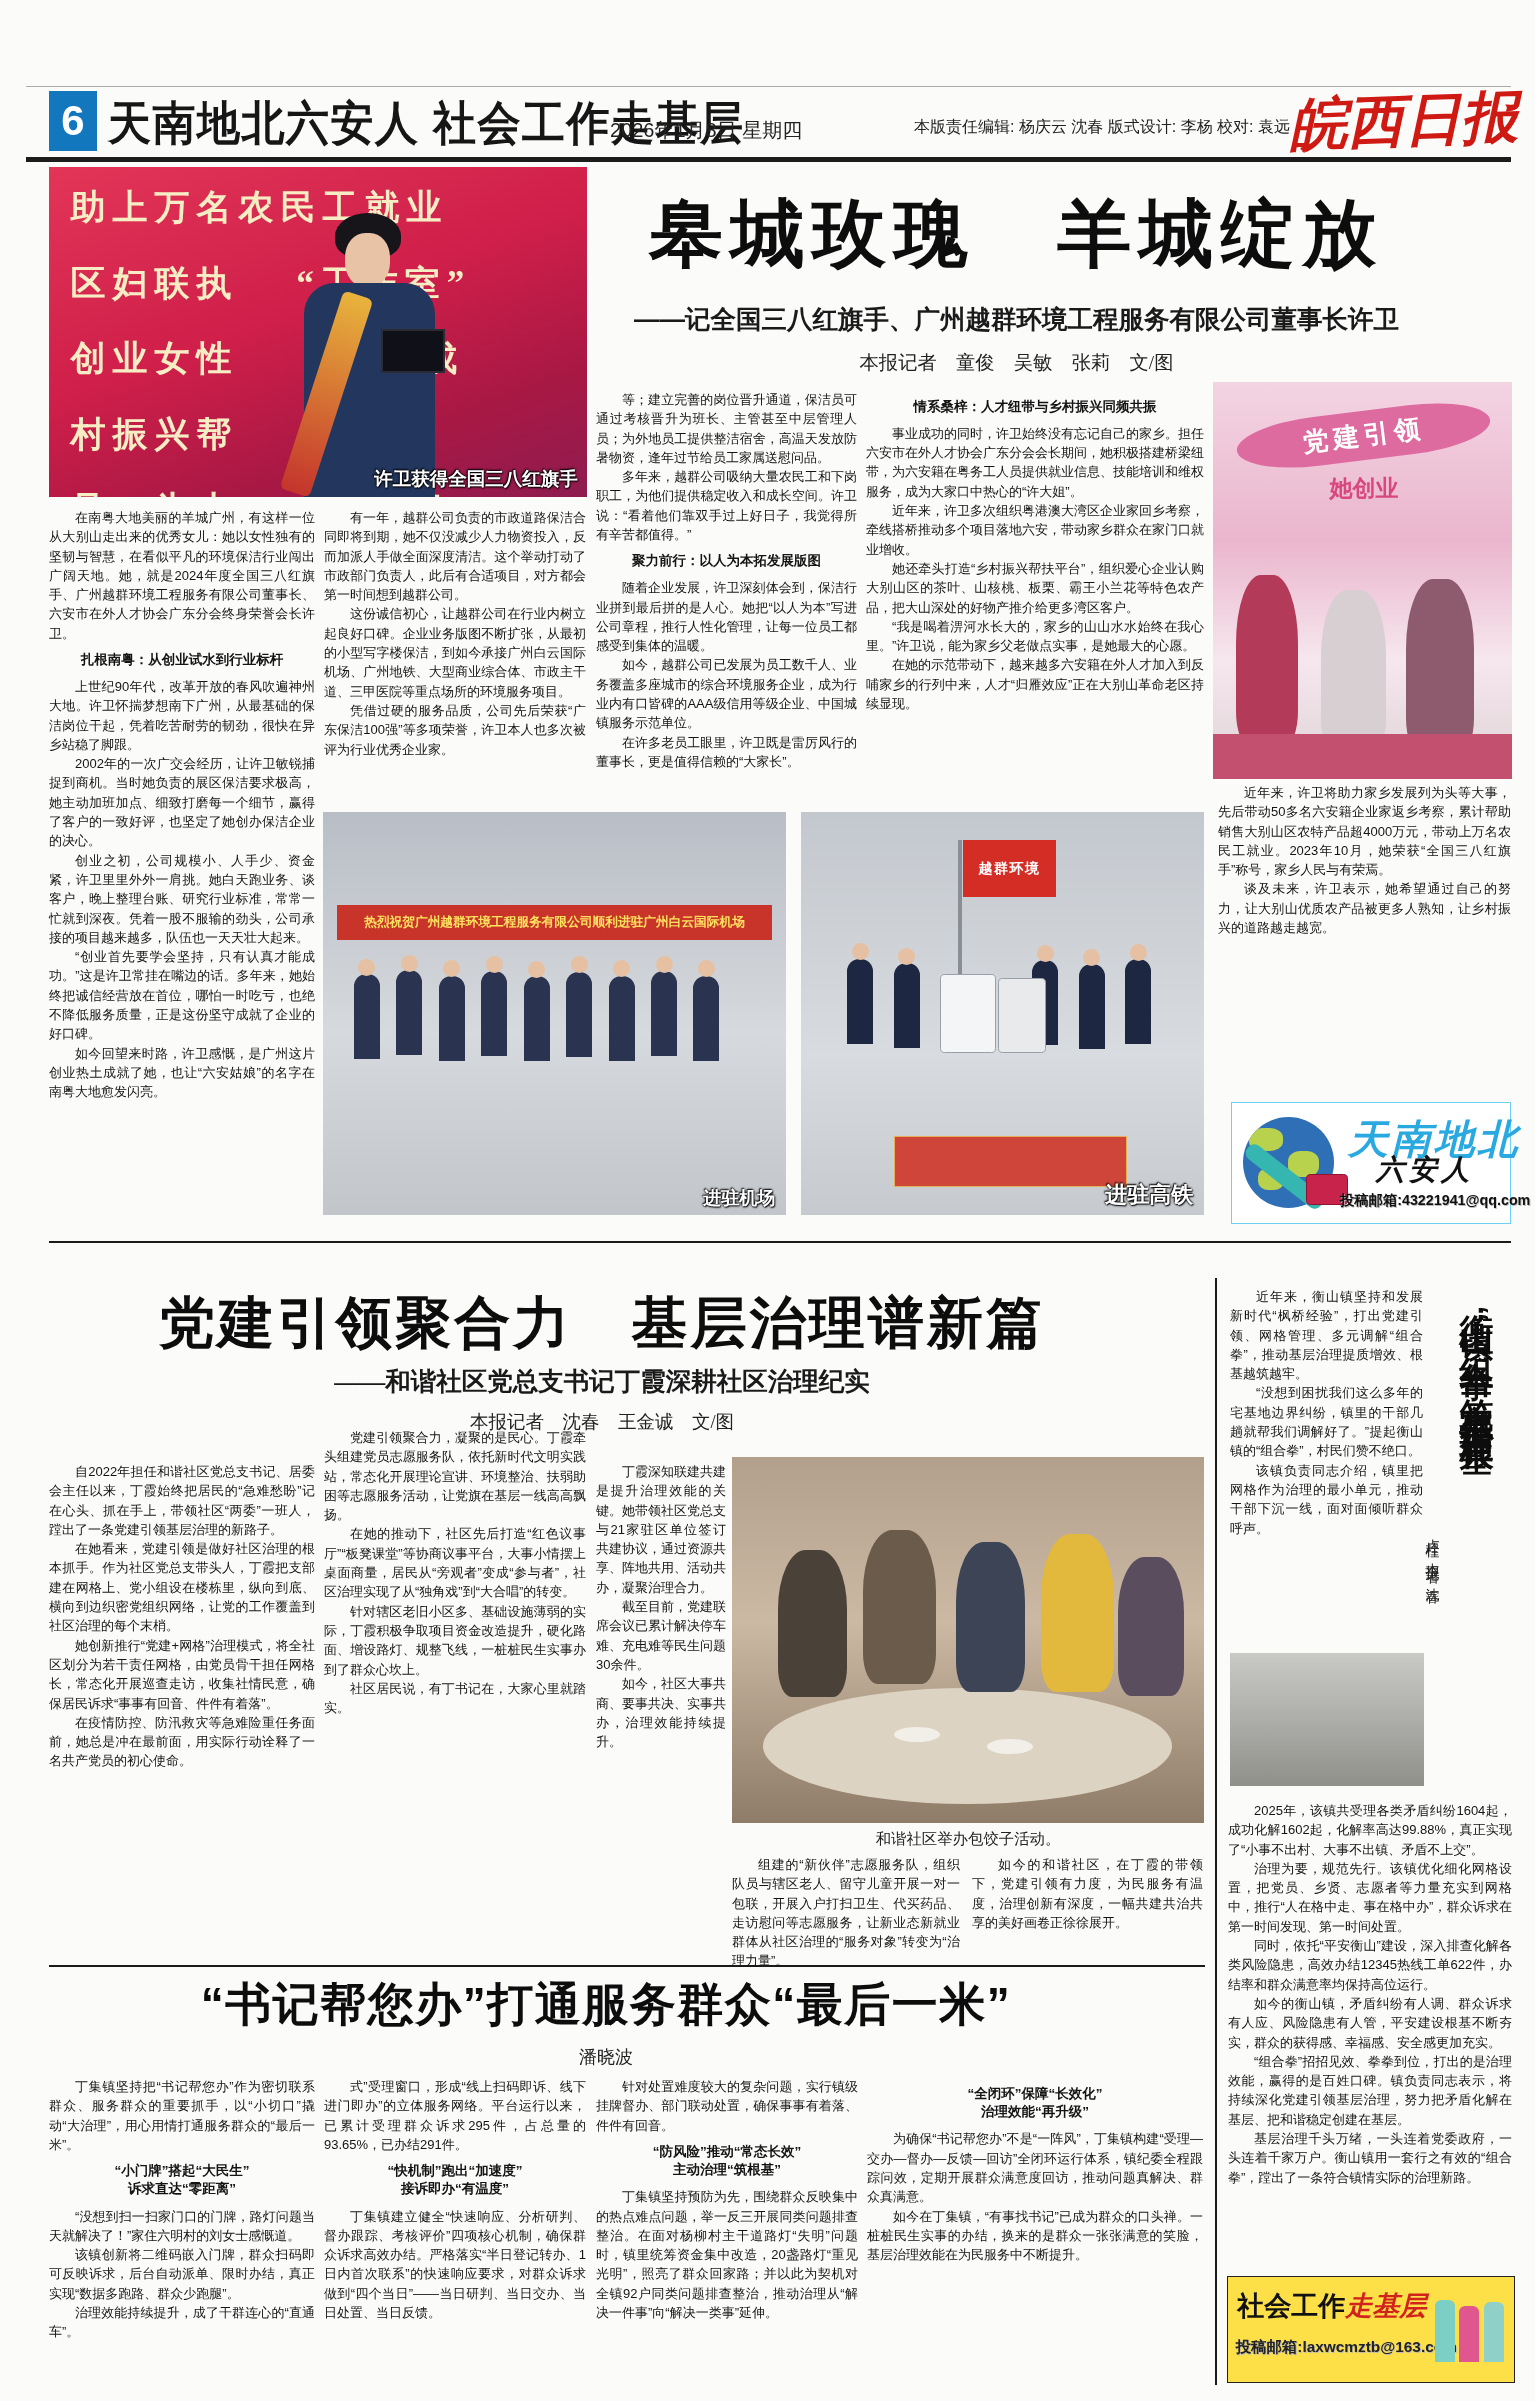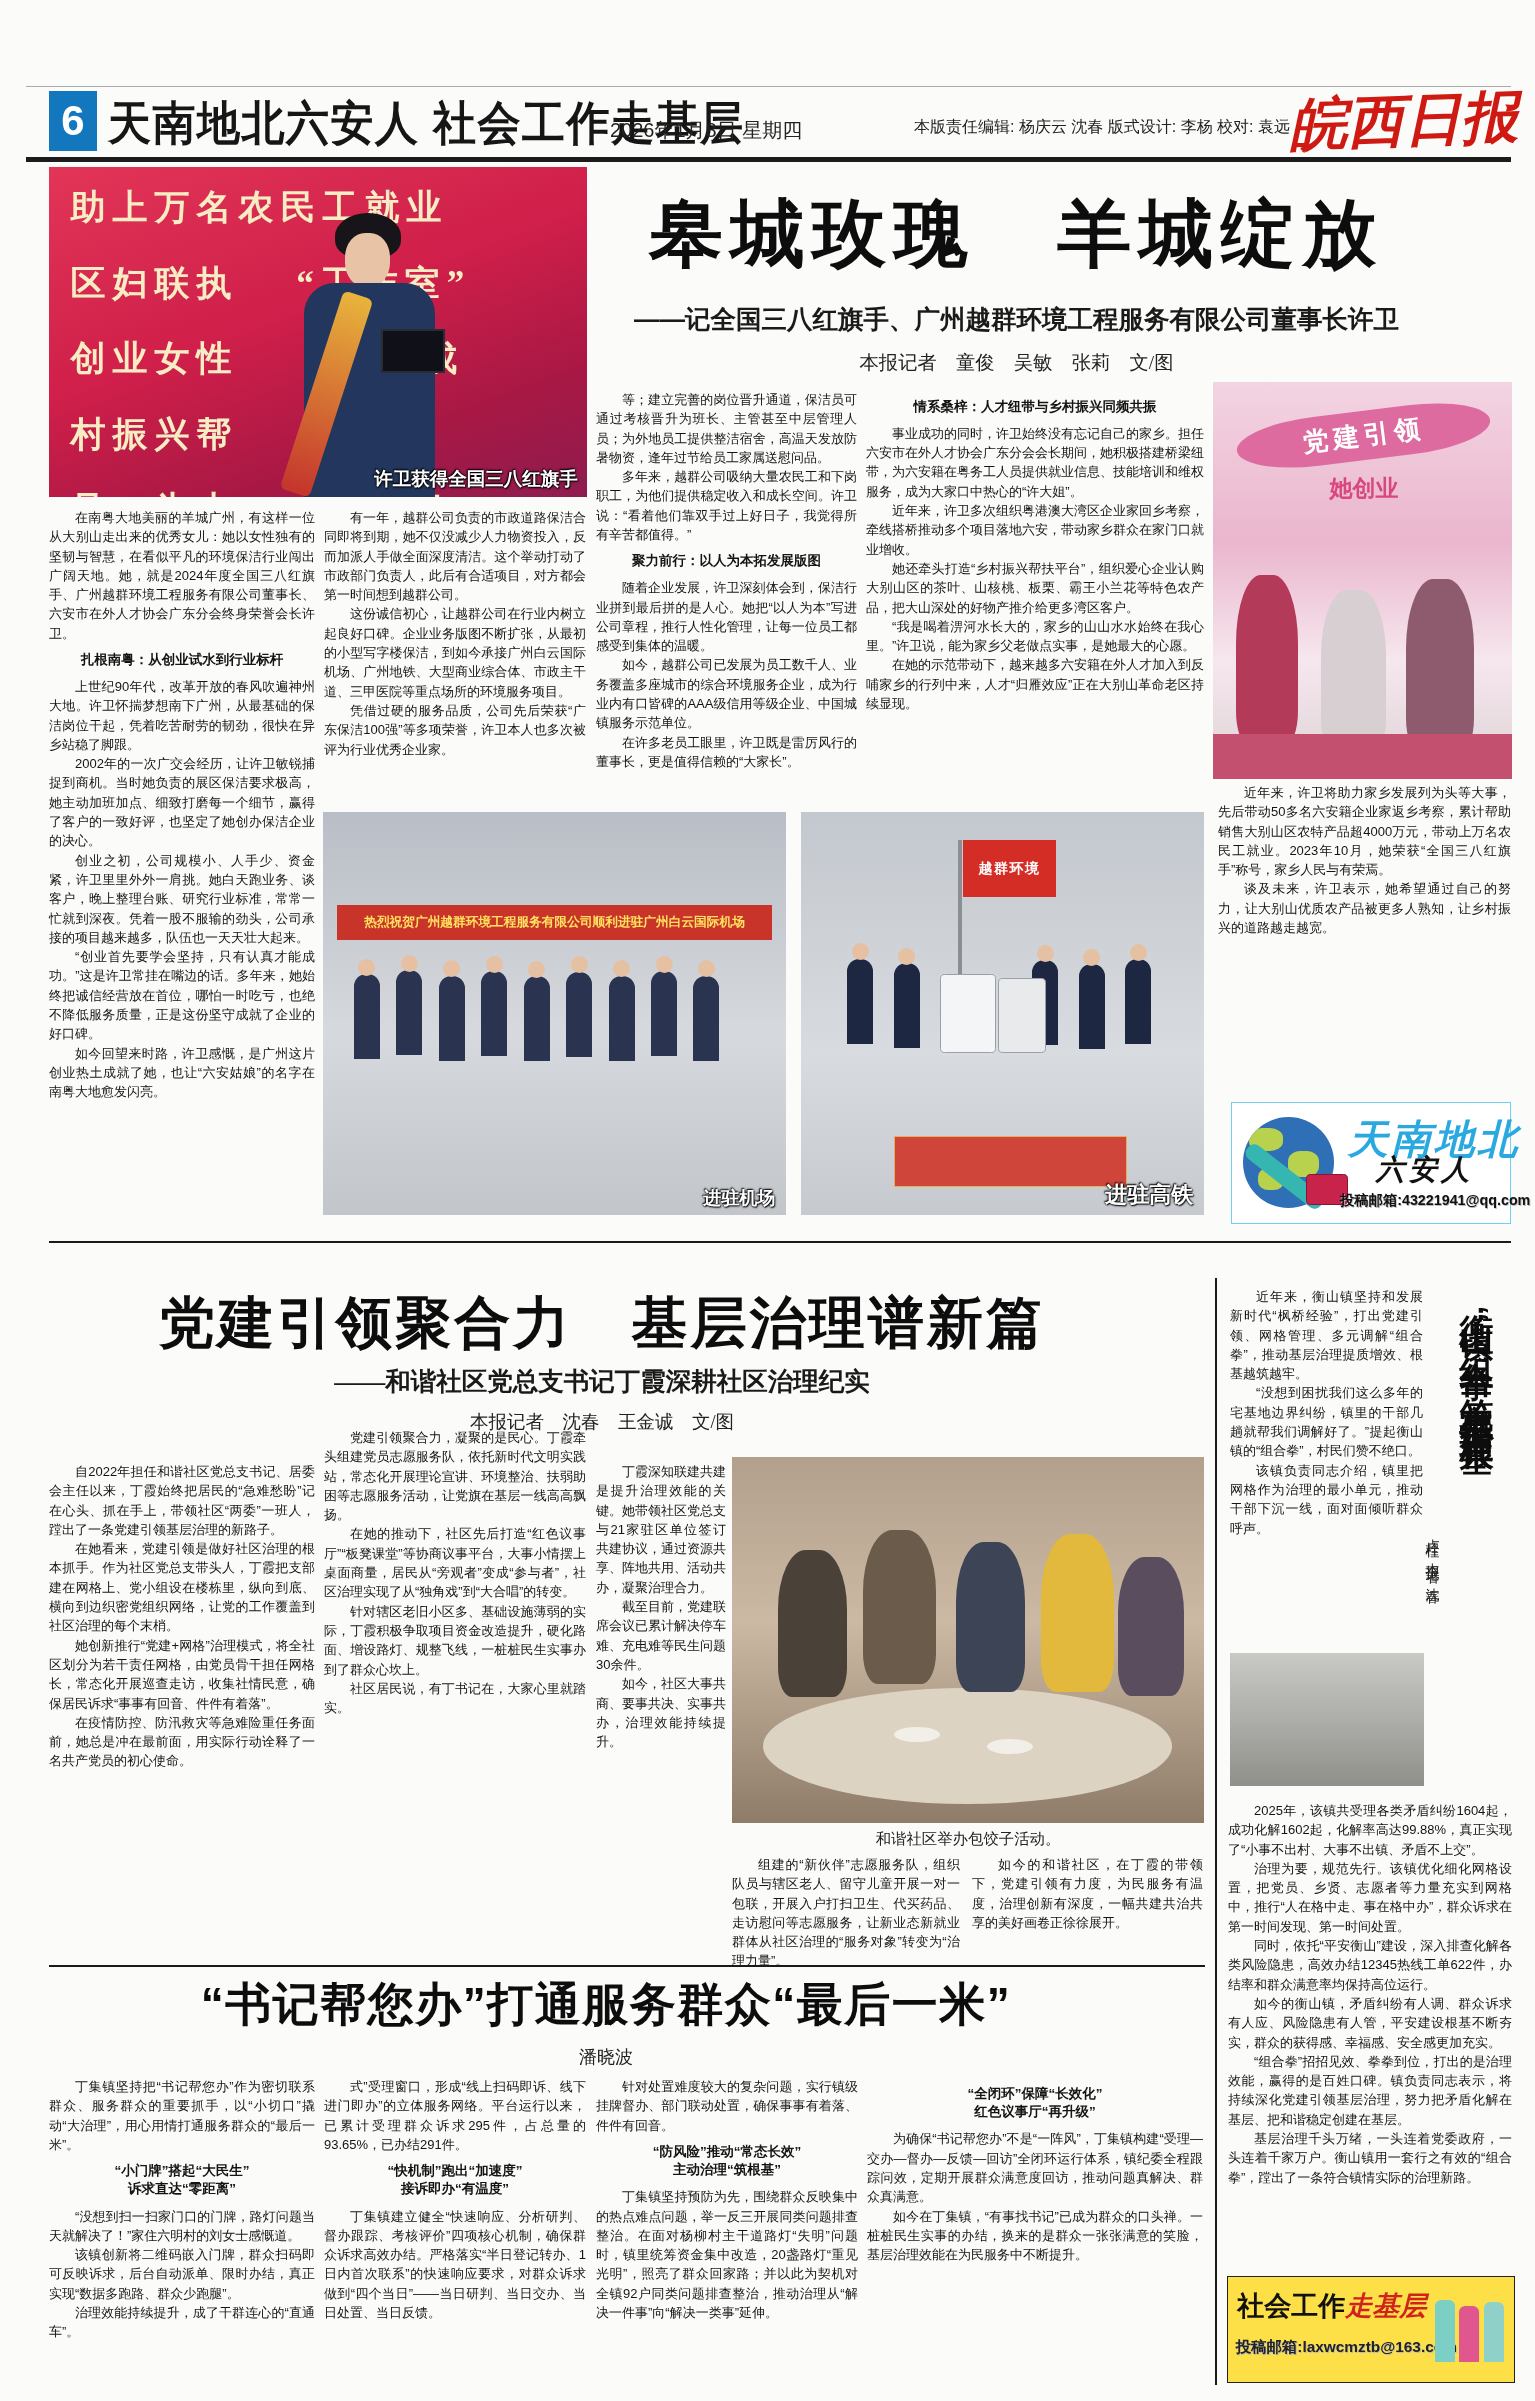--- a/index.html
+++ b/index.html
@@ -290,21 +290,21 @@
     <p>丁集镇建立健全“快速响应、分析研判、督办跟踪、考核评价”四项核心机制，确保群众诉求高效办结。严格落实“半日登记转办、1日内首次联系”的快速响应要求，对群众诉求做到“四个当日”——当日研判、当日交办、当日处置、当日反馈。</p>
   </div>
 <div class="col" style="left:596px;top:2077px;width:262px;height:309px;">
     <p>针对处置难度较大的复杂问题，实行镇级挂牌督办、部门联动处置，确保事事有着落、件件有回音。</p>
     <h4 class="sub">“防风险”推动“常态长效”
 主动治理“筑根基”</h4>
     <p>丁集镇坚持预防为先，围绕群众反映集中的热点难点问题，举一反三开展同类问题排查整治。在面对杨柳村主干道路灯“失明”问题时，镇里统筹资金集中改造，20盏路灯“重见光明”，照亮了群众回家路；并以此为契机对全镇92户同类问题排查整治，推动治理从“解决一件事”向“解决一类事”延伸。</p>
   </div>
 <div class="col" style="left:867px;top:2077px;width:336px;height:309px;">
     <h4 class="sub">“全闭环”保障“长效化”
-红色议事厅“再升级”</h4>
+治理效能“再升级”</h4>
     <p>为确保“书记帮您办”不是“一阵风”，丁集镇构建“受理—交办—督办—反馈—回访”全闭环运行体系，镇纪委全程跟踪问效，定期开展群众满意度回访，推动问题真解决、群众真满意。</p>
     <p>如今在丁集镇，“有事找书记”已成为群众的口头禅。一桩桩民生实事的办结，换来的是群众一张张满意的笑脸，基层治理效能在为民服务中不断提升。</p>
   </div>
 
 <div class="abs badge2">
   <div class="abs b2-t1"><span>社会工作</span><span class="red">走基层</span></div>
   <div class="abs b2-t2">投稿邮箱:laxwcmztb@163.com</div>
   <div class="tinyfig" style="left:207px;top:23px;width:20px;height:62px;background:#7ccfc4;"></div>
   <div class="tinyfig" style="left:231px;top:29px;width:20px;height:56px;background:#e0568f;"></div>
   <div class="tinyfig" style="left:256px;top:25px;width:20px;height:60px;background:#8fd0c8;"></div>

